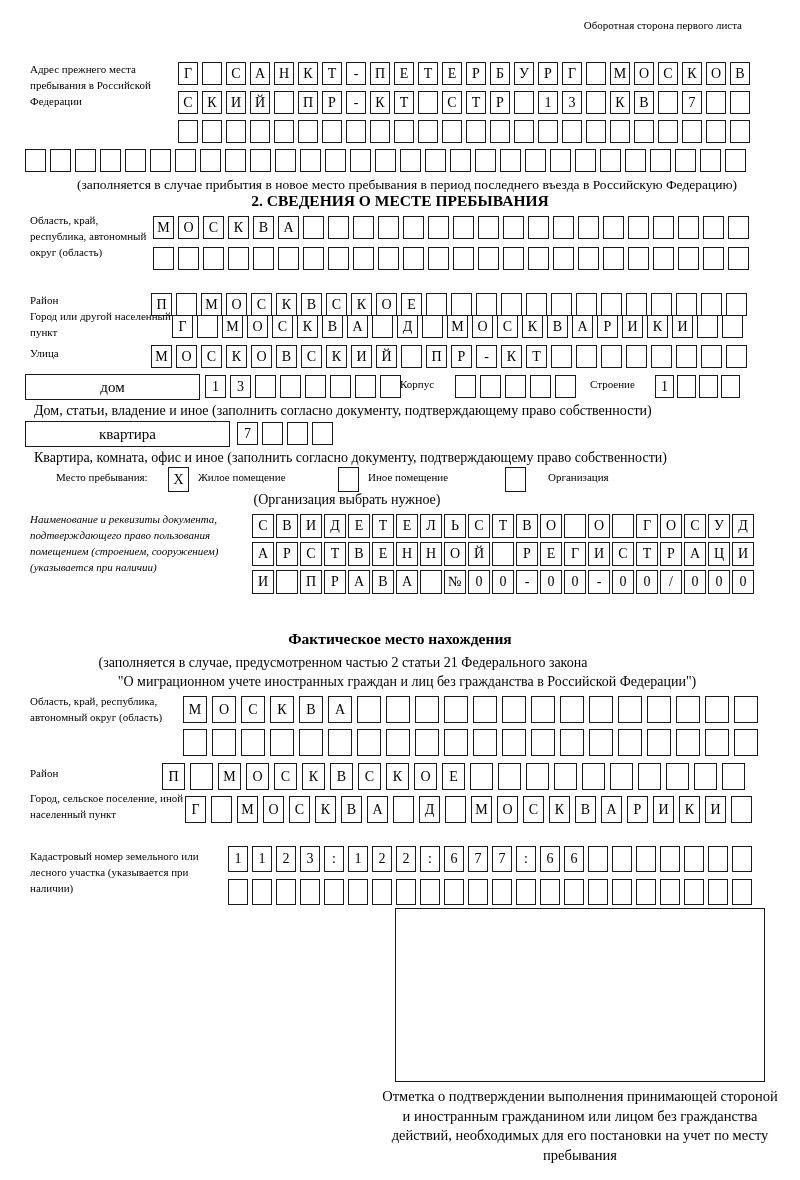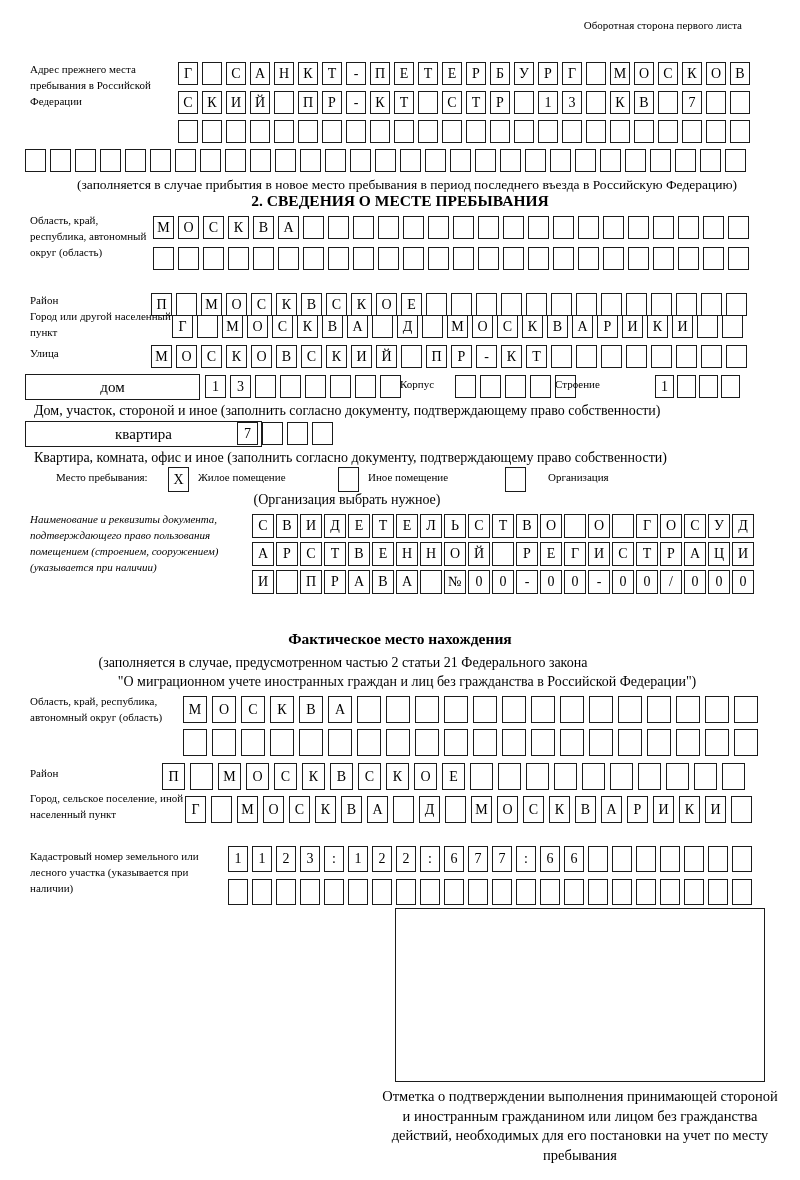--- a/index.html
+++ b/index.html
@@ -308,30 +308,30 @@
       <span class="box"></span>
     </div>
   <div class="abs lbl" style="left:400px;top:377px;">Корпус</div>
   <div class="abs boxrow br-b" style="left:455px;top:375px;">
       <span class="box"></span>
       <span class="box"></span>
       <span class="box"></span>
       <span class="box"></span>
       <span class="box"></span>
     </div>
-  <div class="abs lbl" style="left:555px;top:377px;text-align:right;">Строение</div>
+  <div class="abs lbl" style="left:590px;top:377px;text-align:right;">Строение</div>
   <div class="abs boxrow br-c" style="left:655px;top:375px;">
       <span class="box">1</span>
       <span class="box"></span>
       <span class="box"></span>
       <span class="box"></span>
     </div>
-  <div class="abs cap" style="left:27px;top:403px;font-size:14px;">Дом, участок, стороной и иное (заполнить согласно документу, подтверждающему право собственности)</div>
-
-  <div class="abs bigcell" style="left:25px;top:421px;width:237px;">квартира</div>
+  <div class="abs cap" style="left:27px;top:403px;font-size:14px;">Дом, статьи, владение и иное (заполнить согласно документу, подтверждающему право собственности)</div>
+
+  <div class="abs bigcell" style="left:25px;top:421px;width:205px;">квартира</div>
   <div class="abs boxrow br-b" style="left:237px;top:422px;">
       <span class="box">7</span>
       <span class="box"></span>
       <span class="box"></span>
       <span class="box"></span>
     </div>
   <div class="abs cap" style="left:27px;top:450px;font-size:14px;">Квартира, комната, офис и иное (заполнить согласно документу, подтверждающему право собственности)</div>
 
   <div class="abs lbl" style="left:30px;top:470px;margin-left:26px;">Место пребывания:</div>
   <span class="cbx" style="left:168px;top:467px;">X</span>

